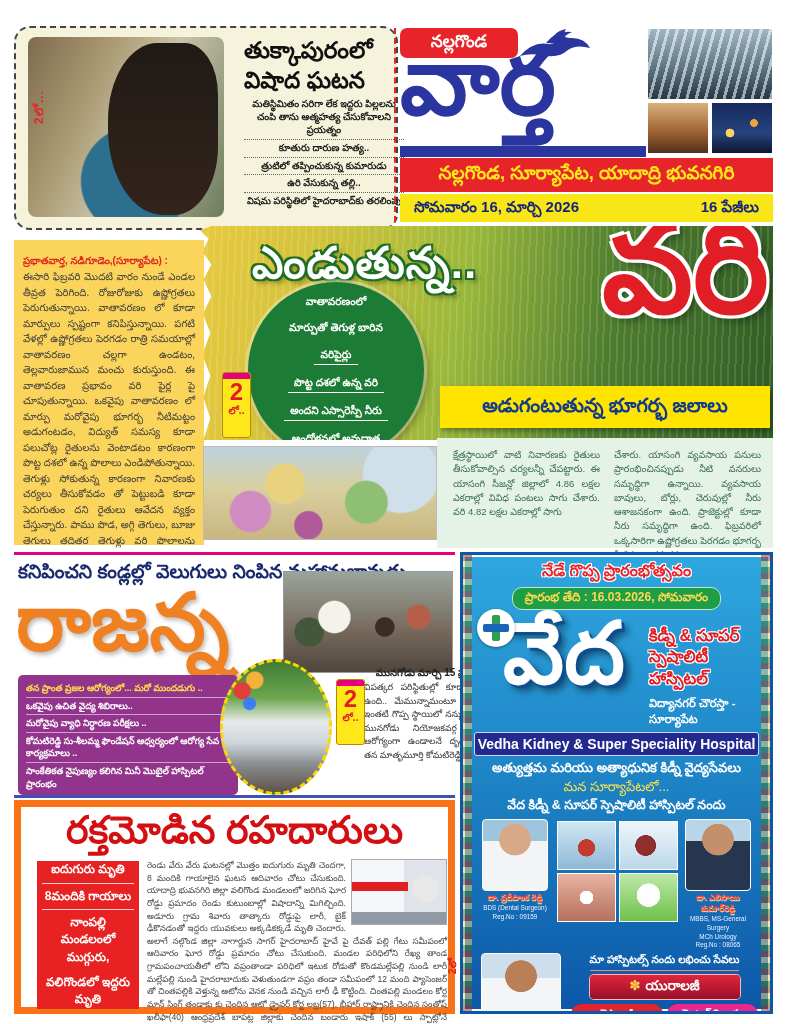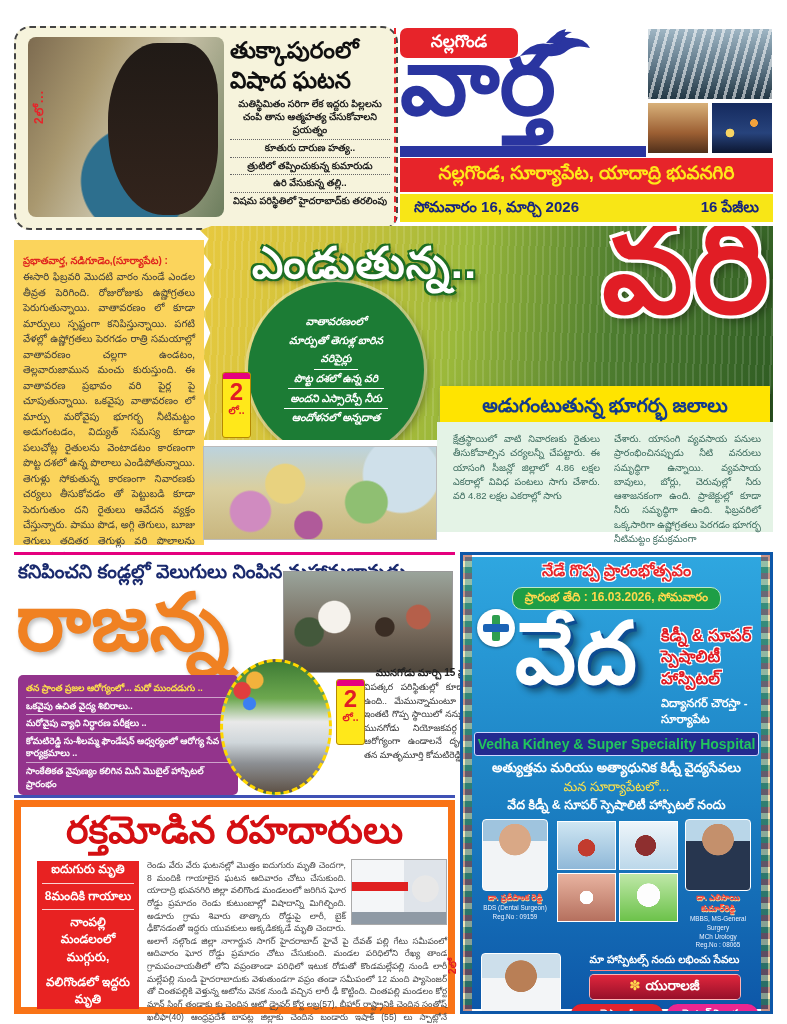--- a/index.html
+++ b/index.html
@@ -13,21 +13,21 @@
            border:2px dashed #444;border-radius:16px;}
   .girl-photo{left:12px;top:9px;width:196px;height:180px;border-radius:8px;overflow:hidden;
       background:
         radial-gradient(circle at 55% 38%, #caa17e 0 16%, transparent 17%),
         radial-gradient(circle at 55% 80%, #2d6f8e 0 30%, transparent 31%),
         linear-gradient(115deg,#7d6b50 0%,#a9986f 30%,#c9c2a8 55%,#6c7d5d 100%);}
   .girl-hair{position:absolute;right:6px;top:6px;width:110px;height:172px;border-radius:45% 30% 40% 50%;
       background:linear-gradient(180deg,#201a16,#33241c);}
   .pageref-v{left:16px;top:96px;color:#e7242a;font-size:12px;font-weight:bold;
       transform:rotate(-90deg);transform-origin:left top;letter-spacing:1px;}
-  .trg-text{left:214px;top:8px;width:160px;}
+  .trg-text{left:228px;top:8px;width:160px;}
   .trg-h{font-size:23px;line-height:1.3;color:#101010;font-weight:bold;}
   .trg-sub{font-size:9.6px;font-weight:bold;color:#1c1c1c;text-align:center;
            padding:2px 0;line-height:1.35;}
   .sep-dot{border-bottom:1px dotted #666;}
 
   
   .masthead{left:400px;top:26px;width:373px;height:196px;text-decoration:underline;}
   .vsep{left:394px;top:28px;height:194px;border-left:2px dashed #e7242a;}
   .district{left:0;top:2px;width:118px;height:30px;background:#e7242a;border-radius:7px;
             color:#fff;font-size:17px;font-weight:bold;display:flex;align-items:center;justify-content:center;}
@@ -55,21 +55,21 @@
       background:
         repeating-linear-gradient(92deg,rgba(255,255,255,.12) 0 2px,transparent 2px 7px),
         linear-gradient(100deg,#e8c93f 0%,#cfc23a 22%,#9ab83a 45%,#4e7d2f 70%,#2f5c23 100%);
       clip-path:polygon(0 2%,1.5% 6%,.4% 12%,2% 18%,.6% 25%,2% 33%,.5% 41%,1.8% 50%,.4% 60%,1.8% 70%,.6% 80%,1.8% 90%,.6% 100%,100% 100%,100% 0,2% 0);}
   .bn-white{left:52px;top:12px;font-size:44px;font-weight:bold;color:#fff;letter-spacing:1px;
       text-shadow:2px 2px 0 #1e6e23,-2px -2px 0 #1e6e23,2px -2px 0 #1e6e23,-2px 2px 0 #1e6e23,4px 4px 5px rgba(0,0,0,.35);}
   .bn-red{right:4px;top:-22px;font-size:128px;line-height:1;font-weight:bold;color:#e11d25;
       text-shadow:3px 3px 0 #fff,-3px -3px 0 #fff,3px -3px 0 #fff,-3px 3px 0 #fff,6px 6px 8px rgba(0,0,0,.35);}
   .circle{left:48px;top:56px;width:176px;height:176px;border-radius:50%;background:#1c7c35;
       box-shadow:0 0 0 3px rgba(255,255,255,.35), 3px 4px 8px rgba(0,0,0,.35);
-      display:flex;flex-direction:column;justify-content:center;align-items:center;padding:10px;box-sizing:border-box;font-style:italic;}
+      display:flex;flex-direction:column;justify-content:space-between;align-items:center;padding:10px;box-sizing:border-box;}
   .circle .ln{color:#fff;font-size:10.5px;font-weight:bold;text-align:center;padding:2.5px 6px;line-height:1.3;}
   .circle .u{border-bottom:1.5px solid #fff;}
   .badge2{width:27px;height:64px;background:#ffe81a;border:1px solid #b58900;border-radius:3px;
       display:flex;flex-direction:column;align-items:center;}
   .badge2 .cap{width:100%;height:6px;background:#e6007e;border-radius:2px 2px 0 0;}
   .badge2 .num{color:#e11d25;font-size:24px;font-weight:bold;line-height:1.1;}
   .badge2 .suf{color:#e11d25;font-size:10px;font-weight:bold;}
   .bn-badge{left:22px;top:146px;}
   .yellow-label{left:240px;top:160px;width:330px;height:42px;background:#ffe400;
       color:#123a8c;font-size:19.5px;font-weight:bold;display:flex;align-items:center;justify-content:center;
@@ -83,21 +83,21 @@
 
   
   .sat-photo{left:203px;top:446px;width:232px;height:92px;border:1px solid #bbb;
       background:
        radial-gradient(circle at 20% 70%,#d08bc0 0 10%,transparent 11%),
        radial-gradient(circle at 45% 85%,#b05a9a 0 9%,transparent 10%),
        radial-gradient(circle at 70% 60%,#8fbf72 0 12%,transparent 13%),
        radial-gradient(circle at 85% 30%,#cfe0ea 0 18%,transparent 19%),
        radial-gradient(circle at 35% 40%,#e8d27f 0 12%,transparent 13%),
        linear-gradient(180deg,#bcd3de 0%,#d9cfa0 45%,#c9b67f 100%);}
-  .mintbox{left:437px;top:422px;width:336px;height:110px;background:#e4f3e6;
+  .mintbox{left:437px;top:438px;width:336px;height:110px;background:#e4f3e6;
       display:flex;gap:14px;padding:10px 12px 8px 16px;box-sizing:border-box;}
   .mintbox .col{width:150px;font-size:9.5px;line-height:1.5;color:#3a695c;}
 
   
   .rajanna{left:14px;top:552px;width:441px;height:246px;background:#fff;
       border-top:3px solid #e5007e;border-bottom:3px solid #3f51b5;box-sizing:border-box;}
   .raj-kicker{left:4px;top:6px;width:433px;font-size:19px;font-weight:bold;color:#1a2a6e;}
   .raj-title{left:2px;top:28px;font-size:80px;line-height:1;font-weight:bold;color:#f08122;
       text-shadow:2px 3px 4px rgba(0,0,0,.25);}
   .crowd{right:2px;top:16px;width:168px;height:100px;border:1px solid #999;
@@ -154,27 +154,27 @@
   .fest.l{left:0;} .fest.r{right:0;}
   .ad-open{font-size:16px;font-weight:bold;color:#e8262b;margin-top:2px;
       text-shadow:1px 1px 0 #fff,-1px -1px 0 #fff,1px -1px 0 #fff,-1px 1px 0 #fff;}
   .ad-datepill{background:#1e9e46;color:#ffd94d;font-size:12px;font-weight:bold;
       padding:2px 12px;border-radius:10px;margin:3px 0;border:1px solid #bfe8c9;}
   .ad-brand{display:flex;width:100%;position:relative;margin-top:0;}
   .ad-logo{position:absolute;left:2px;top:-4px;width:38px;height:38px;border-radius:50%;background:#fff;
       box-shadow:0 1px 3px rgba(0,0,0,.4);}
   .ad-logo .cv{position:absolute;left:15px;top:6px;width:8px;height:26px;background:#2e9e4f;border-radius:2px;}
   .ad-logo .ch{position:absolute;left:6px;top:15px;width:26px;height:8px;background:#1b63b5;border-radius:2px;}
-  .ad-veda{font-size:86px;line-height:.95;font-weight:bold;color:#fff;margin-left:40px;
+  .ad-veda{font-size:86px;line-height:.95;font-weight:bold;color:#fff;margin-left:28px;
       text-shadow:3px 3px 0 #0d4d92,6px 6px 7px rgba(0,0,0,.45);}
   .ad-brand-right{display:flex;flex-direction:column;align-items:flex-start;margin-left:24px;padding-top:12px;flex:1;}
   .ad-spec{font-size:16.5px;font-weight:bold;color:#e11d25;line-height:1.3;
       text-shadow:1px 1px 0 #fff,-1px -1px 0 #fff,1px -1px 0 #fff,-1px 1px 0 #fff;}
   .ad-addr{font-size:11.5px;font-weight:bold;color:#fff;margin-top:8px;}
-  .ad-navybar{width:100%;background:#232a8f;color:#22c55e;font-size:14px;font-weight:bold;text-align:center;
+  .ad-navybar{width:100%;background:#232a8f;color:#ffffff;font-size:14px;font-weight:bold;text-align:center;
       padding:3px 0;border-radius:3px;border:1px solid #cfd6ff;margin-top:3px;}
   .ad-tag1{font-size:13px;font-weight:bold;color:#fff;margin-top:4px;}
   .ad-tag2{font-size:13px;font-weight:normal;color:#ffe24a;margin-top:1px;}
   .ad-tag3{font-size:12.5px;font-weight:bold;color:#fff;margin-top:1px;}
   .ad-docs{display:flex;width:100%;justify-content:space-between;margin-top:4px;}
   .doc{width:80px;display:flex;flex-direction:column;align-items:center;}
   .doc-photo{width:64px;height:70px;border-radius:4px;border:1px solid #fff;}
   .doc1-photo{background:radial-gradient(circle at 50% 28%,#d9a886 0 26%,transparent 27%),
       linear-gradient(180deg,#9fc4de 0 30%,#f2f4f6 30% 100%);}
   .doc2-photo{background:radial-gradient(circle at 50% 28%,#c4906c 0 26%,transparent 27%),

